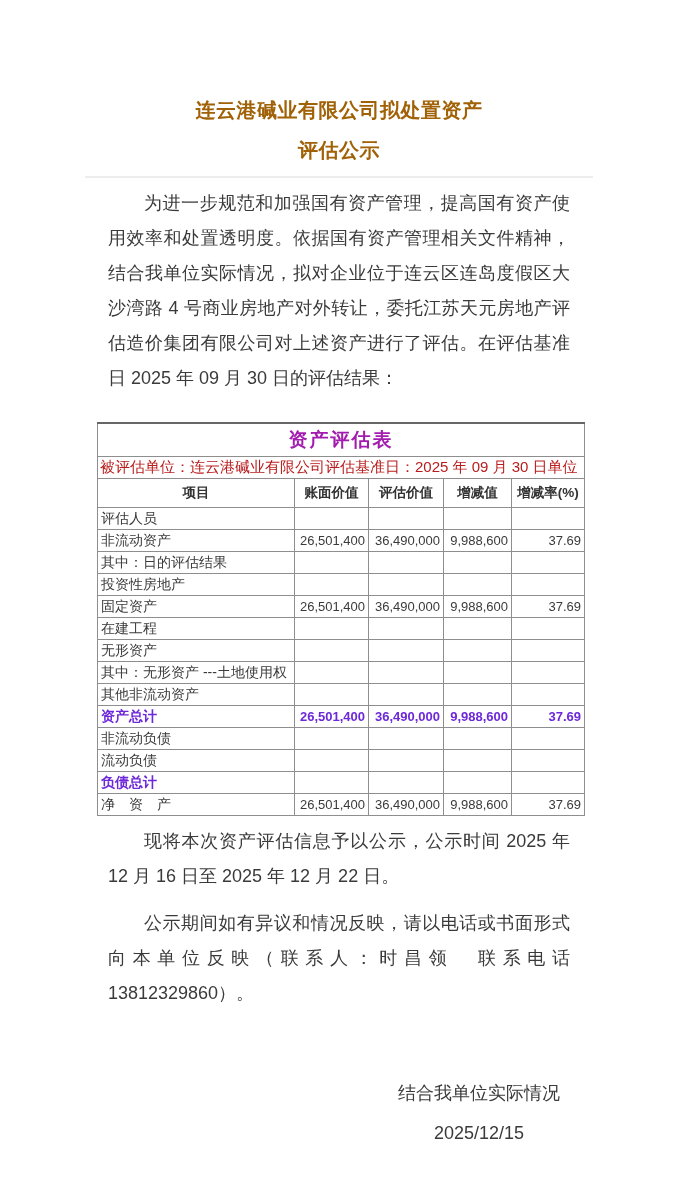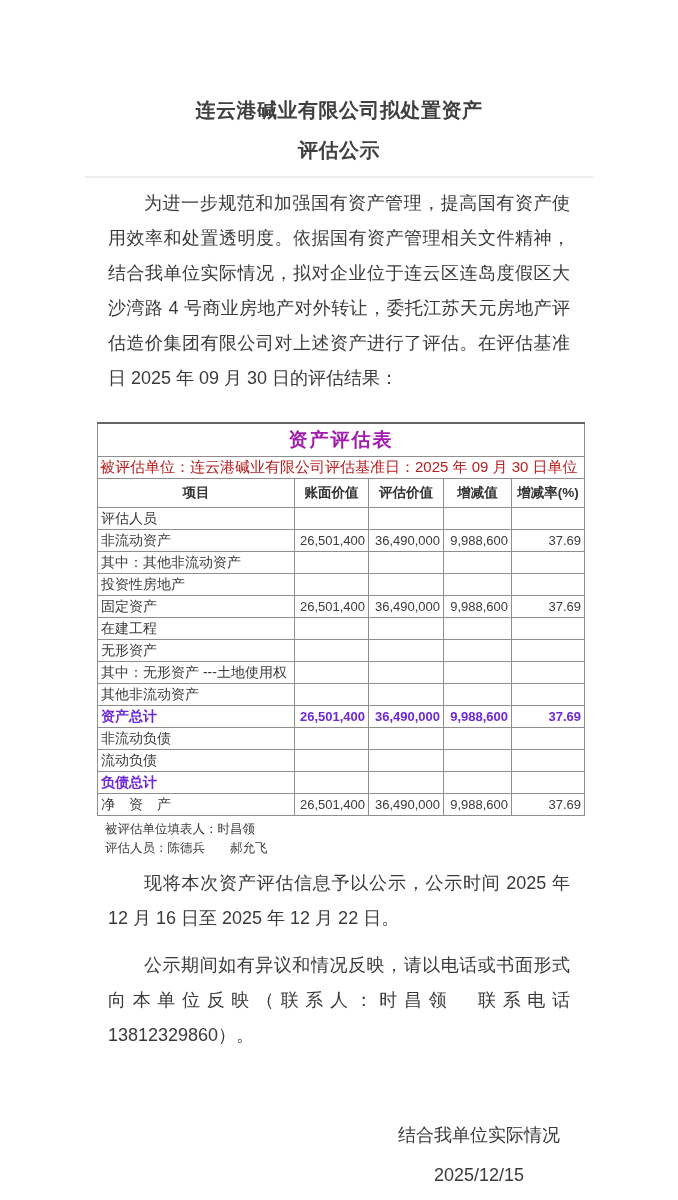--- a/index.html
+++ b/index.html
@@ -8,21 +8,21 @@
     background:#ffffff;
     font-family:"Liberation Sans","DejaVu Sans",sans-serif;
     color:#383838;
     overflow:hidden;
   }
   .doc{width:678px;height:1200px;position:relative;}
 
   
   .title-block{margin-top:90px;text-align:center;}
   .title-line{
-    font-size:20px;font-weight:bold;color:#404040;
+    font-size:20px;font-weight:bold;color:#a16207;
     line-height:40px;letter-spacing:.5px;
   }
 
   
   .divider{height:2px;background:#ededed;margin:6px 85px 0 85px;}
 
   
   .para{
     margin:8px 108px 0 108px;
     font-size:18px;line-height:35px;
@@ -130,21 +130,21 @@
           <td class="c-num"></td>
         </tr>
         <tr class="t-row">
           <td class="c-item">非流动资产</td>
           <td class="c-num">26,501,400</td>
           <td class="c-num">36,490,000</td>
           <td class="c-num">9,988,600</td>
           <td class="c-num">37.69</td>
         </tr>
         <tr class="t-row">
-          <td class="c-item">其中：其他非流动资产</td>
+          <td class="c-item">其中：日的评估结果</td>
           <td class="c-num"></td>
           <td class="c-num"></td>
           <td class="c-num"></td>
           <td class="c-num"></td>
         </tr>
         <tr class="t-row">
           <td class="c-item">投资性房地产</td>
           <td class="c-num"></td>
           <td class="c-num"></td>
           <td class="c-num"></td>
@@ -216,24 +216,20 @@
         <tr class="t-row">
           <td class="c-item">净　资　产</td>
           <td class="c-num">26,501,400</td>
           <td class="c-num">36,490,000</td>
           <td class="c-num">9,988,600</td>
           <td class="c-num">37.69</td>
         </tr>
       </tbody>
   </table>
 
-  <div class="table-notes">
-    <div>被评估单位填表人：时昌领</div>
-    <div>评估人员：陈德兵　　郝允飞</div>
-  </div>
 
   <p class="para">现将本次资产评估信息予以公示，公示时间 2025 年 12 月 16 日至 2025 年 12 月 22 日。</p>
   <p class="para cont">公示期间如有异议和情况反映，请以电话或书面形式向本单位反映（联系人：时昌领　联系电话　13812329860）。</p>
 
   <div class="signature">
     <div>结合我单位实际情况</div>
     <div>2025/12/15</div>
   </div>
 
 </div>

